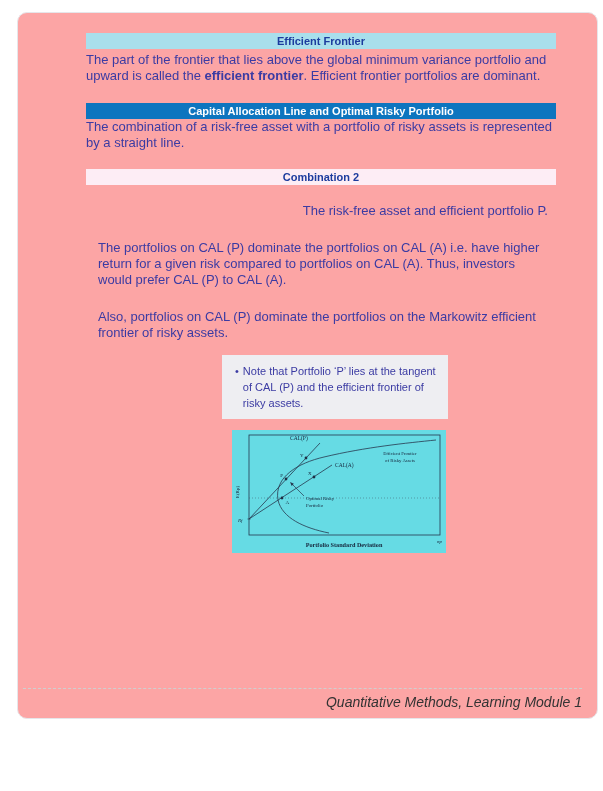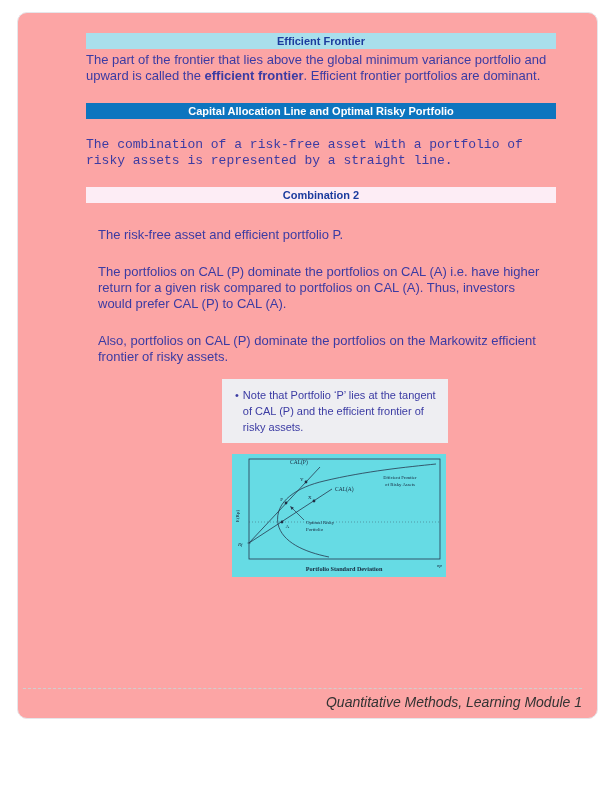--- a/index.html
+++ b/index.html
@@ -16,23 +16,23 @@
   p { margin:0; font-size:13px; line-height:16px; color:#3b3ba3; }
   b { font-weight:bold; }
   .u { text-decoration:underline; }
   .bar {
     height:16px; line-height:16px; text-align:center;
     font-weight:bold; font-size:11px;
   }
   .bar-cyan { background:#a9dfec; color:#1c3c9e; }
   .bar-blue { background:#0d75bf; color:#ffffff; }
   .bar-pink { background:#fdedf5; color:#1c3c9e; }
-  .mt2{margin-top:18px;font-family:Liberation Mono, monospace;} .mt3{margin-top:3px;} .mt10{margin-top:10px;}
+  .mt2{margin-top:0;} .mt3{margin-top:3px;} .mt10{margin-top:10px;}
   .mt14{margin-top:14px;} .mt18{margin-top:18px;} .mt19{margin-top:19px;}
-  .mt21{margin-top:21px;} .mt30{margin-top:24px;}
+  .mt21{margin-top:21px;} .mt30{margin-top:18px;text-align:right;}
   .indent { margin-left:12px; margin-right:8px; }
   .nowrap { white-space:nowrap; }
   .note {
     margin:14px 0 0 136px; width:226px; box-sizing:border-box;
     background:#eeeef2; padding:8px 8px 8px 13px;
     display:flex; font-size:11px; line-height:16px; color:#3b3ba3;
   }
   .note .bullet { margin-right:4px; }
   .chart {
     margin:11px 0 0 146px; width:214px; height:123px;

